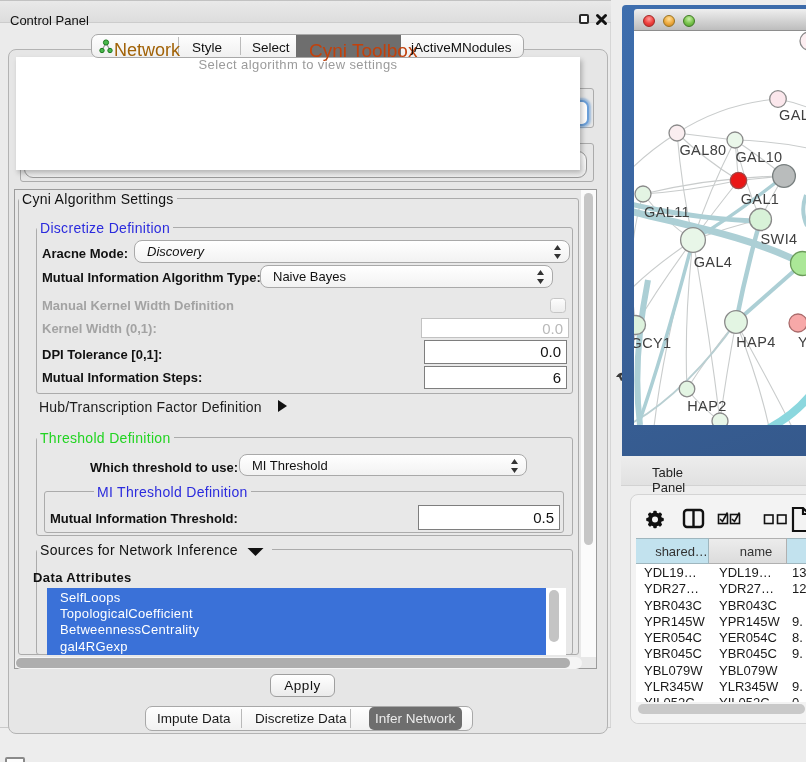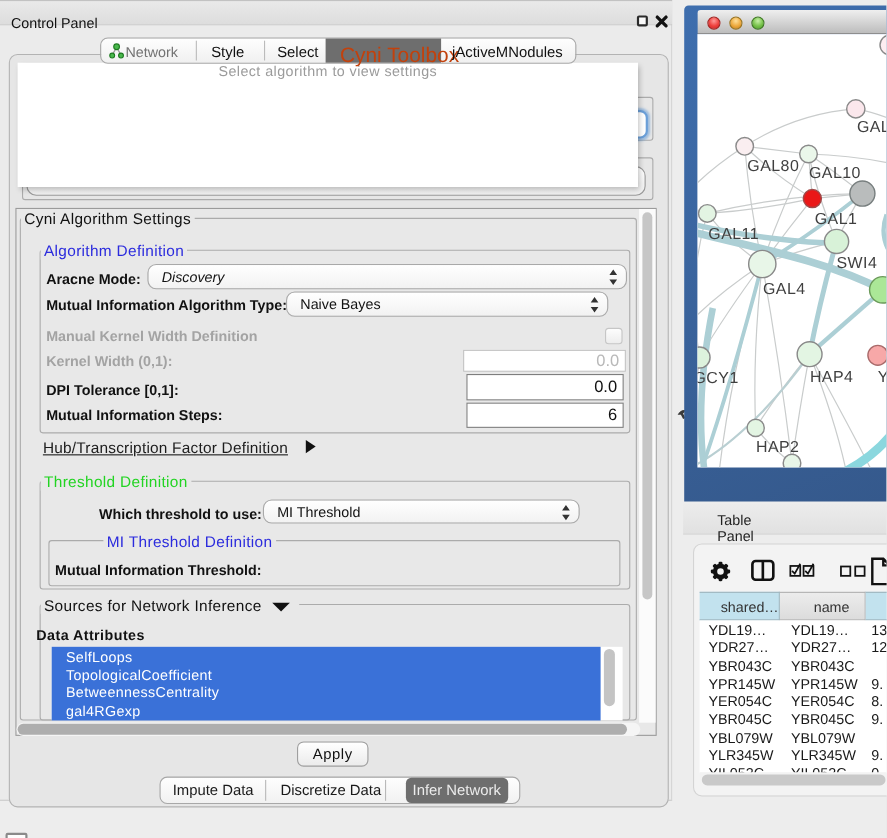--- a/index.html
+++ b/index.html
@@ -40,21 +40,21 @@
 
 <div class="abs" style="left:14px;top:189px;width:583px;height:480px;background:#e8e8e8;border:1px solid #9b9b9b;"></div>
 
 <div class="abs" style="left:581px;top:190px;width:15px;height:467px;background:#fbfbfb;"></div>
 <div class="abs" style="left:584px;top:193px;width:9px;height:352px;background:#c6c6c6;border-radius:4.5px;"></div>
 
 <div class="grp" style="left:18px;top:198px;width:561px;height:457px;"></div>
 <div class="abs gtitle" style="left:19px;top:191px;">Cyni Algorithm Settings</div>
 
 <div class="grp" style="left:36px;top:227px;width:537px;height:167px;"></div>
-<div class="abs gtitle" style="left:37px;top:220px;color:#2b2bdd;">Algorithm Definition</div>
+<div class="abs gtitle" style="left:37px;top:220px;color:#2b2bdd;">Discretize Definition</div>
 
 <div class="abs lbl" style="left:42px;top:246px;">Aracne Mode:</div>
 <div class="combo" style="left:134px;top:240px;width:436px;height:23px;font-style:italic;">
       <span class="ct">Discovery</span>
       <svg class="ar" width="9" height="16" viewBox="0 0 9 16">
         <path d="M4.5 1 L8 6 H1 Z M1 10 H8 L4.5 15 Z" fill="#333"></path>
       </svg>
     </div>
 <div class="abs lbl" style="left:42px;top:270px;">Mutual Information Algorithm Type:</div>
 <div class="combo" style="left:260px;top:265px;width:293px;height:23px;">
@@ -65,38 +65,39 @@
     </div>
 <div class="abs glbl" style="left:42px;top:298px;">Manual Kernel Width Definition</div>
 <div class="abs" style="left:550px;top:298px;width:16px;height:15px;border:1.5px solid #c6c6c6;border-radius:3.5px;background:linear-gradient(#fdfdfd,#ededed);"></div>
 <div class="abs glbl" style="left:42px;top:321px;">Kernel Width (0,1):</div>
 <div class="inp" style="left:421px;top:318px;width:148px;height:20px;border:1px solid #c2c2c2;color:#b9b9b9;line-height:19px;">0.0</div>
 <div class="abs lbl" style="left:42px;top:347px;">DPI Tolerance [0,1]:</div>
 <div class="inp" style="left:424px;top:340px;width:143px;height:24px;border:1px solid #7e7e7e;line-height:22px;">0.0</div>
 <div class="abs lbl" style="left:42px;top:370px;">Mutual Information Steps:</div>
 <div class="inp" style="left:424px;top:366px;width:143px;height:23px;border:1px solid #7e7e7e;line-height:21px;">6</div>
 
-<div class="abs" style="left:39px;top:399px;font-size:14px;letter-spacing:0.2px;color:#1c1c1c;text-decoration:underline;">Hub/Transcription Factor Definition</div>
+<div class="abs" style="left:39px;top:399px;font-size:14px;letter-spacing:0.2px;color:#1c1c1c;">Hub/Transcription Factor Definition</div>
 <svg class="abs" style="left:276px;top:399px;" width="12" height="14" viewBox="0 0 12 14">
       <path d="M2 1 L11 7 L2 13 Z" fill="#111"></path>
     </svg>
 
 <div class="grp" style="left:36px;top:437px;width:537px;height:99px;"></div>
 <div class="abs gtitle" style="left:37px;top:430px;color:#22d422;">Threshold Definition</div>
 <div class="abs lbl" style="left:90px;top:460px;">Which threshold to use:</div>
 <div class="combo" style="left:239px;top:454px;width:288px;height:22px;">
       <span class="ct">MI Threshold</span>
       <svg class="ar" width="9" height="16" viewBox="0 0 9 16">
         <path d="M4.5 1 L8 6 H1 Z M1 10 H8 L4.5 15 Z" fill="#333"></path>
       </svg>
     </div>
 
 <div class="grp" style="left:44px;top:491px;width:520px;height:42px;"></div>
 <div class="abs gtitle" style="left:46px;top:484px;color:#2b2bdd;margin-left:48px;">MI Threshold Definition</div>
 <div class="abs lbl" style="left:50px;top:511px;">Mutual Information Threshold:</div>
+<div class="inp" style="left:418px;top:505px;width:142px;height:25px;border:1px solid #7e7e7e;line-height:23px;">0.5</div>
 
 <div class="grp" style="left:36px;top:549px;width:537px;height:106px;"></div>
 <div class="abs gtitle" style="left:37px;top:542px;">Sources for Network Inference</div>
 <div class="abs" style="left:240px;top:543px;width:32px;height:12px;background:#e8e8e8;"></div>
     <svg class="abs" style="left:246px;top:546px;" width="19" height="11" viewBox="0 0 19 11">
       <path d="M1.5 2 L17.5 2 L9.5 10 Z" fill="#111"></path>
     </svg>
 <div class="abs lbl" style="left:33px;top:570px;font-size:13px;letter-spacing:0.4px;">Data Attributes</div>
 
 <div class="abs" style="left:47px;top:588px;width:519px;height:67px;background:#fff;"></div>
@@ -123,21 +124,21 @@
 <div class="abs" style="left:91px;top:34px;width:433px;height:24px;background:linear-gradient(#fefefe,#f0f0f0);border:1px solid #a8a8a8;border-radius:7px;"></div>
 <div class="abs" style="left:178px;top:37px;width:1px;height:18px;background:#bbb;"></div>
 <div class="abs" style="left:240px;top:37px;width:1px;height:18px;background:#bbb;"></div>
 <div class="abs" style="left:296px;top:35px;width:105px;height:22px;background:#6e6e6e;"></div>
 <svg class="abs" style="left:99px;top:39px;" width="14" height="15" viewBox="0 0 14 15">
       <path d="M7 4 L3 11 M7 4 L11 11" stroke="#9a9a9a" stroke-width="1.2" fill="none"></path>
       <circle cx="7" cy="3.5" r="2.6" fill="#49b84c" stroke="#1d7a20" stroke-width="1"></circle>
       <circle cx="3" cy="11.5" r="2.2" fill="#49b84c" stroke="#1d7a20" stroke-width="1"></circle>
       <circle cx="11" cy="11.5" r="2.2" fill="#49b84c" stroke="#1d7a20" stroke-width="1"></circle>
     </svg>
-<div class="abs" style="left:114px;top:40px;font-size:13px;color:#737373;">Network</div>
+<div class="abs" style="left:114px;top:40px;font-size:18px;color:#a16207;">Network</div>
 <div class="abs" style="left:192px;top:40px;font-size:13.5px;color:#111;">Style</div>
 <div class="abs" style="left:252px;top:40px;font-size:13.5px;color:#111;">Select</div>
 <div class="abs" style="left:309px;top:40px;font-size:19px;color:#c2410c;">Cyni Toolbox</div>
 <div class="abs" style="left:411px;top:40px;font-size:13.5px;color:#111;">jActiveMNodules</div>
 
 <div class="abs" style="left:5px;top:757px;width:20px;height:10px;border:2px solid #8a8a8a;background:#fdfdfd;border-radius:2px;"></div>
 
 <svg class="abs" style="left:615px;top:371px;" width="10" height="11" viewBox="0 0 10 11">
       <path d="M1 6 C3 2 6 1 9 2 L6 5 L8 9 L6 10 L4 6 Z" fill="#3a3a3a"></path>
     </svg>

